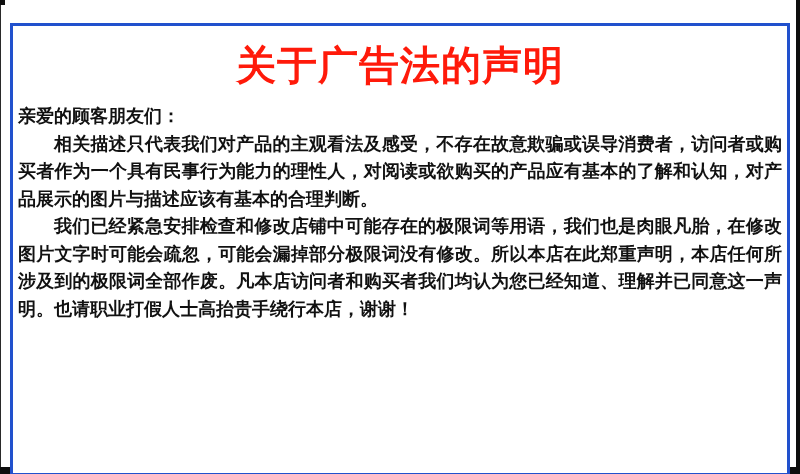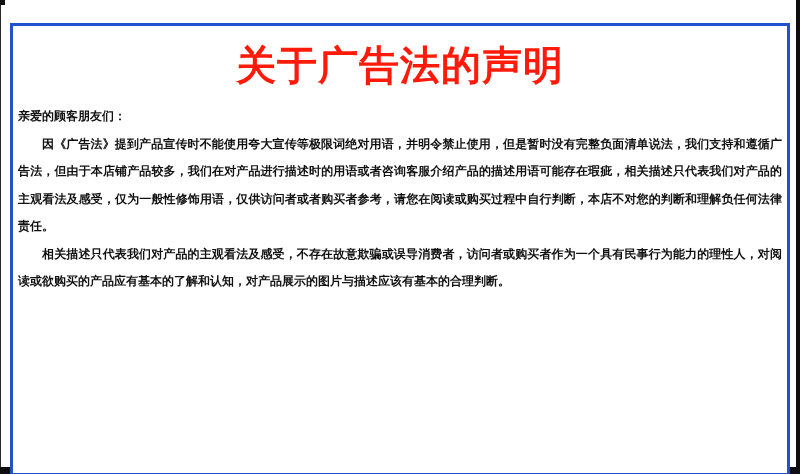--- a/index.html
+++ b/index.html
@@ -39,21 +39,21 @@
     margin: 2px 0 14px 0;
     text-align: center;
     color: #ff1a0a;
     font-size: 40px;
     line-height: 1.2;
     font-weight: bold;
     letter-spacing: 1px;
   }
   .notice-body {
     color: #111111;
-    font-size: 12px;
+    font-size: 18px;
     line-height: 27.5px;
     font-weight: bold;
     text-align: justify;
   }
   .notice-body p {
     margin: 0;
     text-indent: 2em;
   }
   .notice-body p.greeting {
     text-indent: 0;
@@ -64,16 +64,16 @@
 
 <div class="edge-artifact edge-left"></div>
 <div class="edge-artifact edge-right"></div>
 <div class="edge-artifact edge-bottom"></div>
 <div class="edge-artifact edge-corner"></div>
 
 <div class="notice-frame">
   <h1 class="notice-title">关于广告法的声明</h1>
   <div class="notice-body">
     <p class="greeting">亲爱的顾客朋友们：</p>
-    <p>因《广告法》提到产品宣传时不能使用夸大宣传等极限词绝对用语，并明令禁止使用，但是暂时没有完整负面清单说法，我们支持和遵循广告法，但由于本店铺产品较多，我们在对产品进行描述时的用语或者咨询客服介绍产品的描述用语可能存在瑕疵，相关描述只代表我们对产品的主观看法及感受，仅为一般性修饰用语，仅供访问者或者购买者参考，请您在阅读或购买过程中自行判断，本店不对您的判断和理解负任何法律责任。</p>
     <p>相关描述只代表我们对产品的主观看法及感受，不存在故意欺骗或误导消费者，访问者或购买者作为一个具有民事行为能力的理性人，对阅读或欲购买的产品应有基本的了解和认知，对产品展示的图片与描述应该有基本的合理判断。</p>
+    <p>我们已经紧急安排检查和修改店铺中可能存在的极限词等用语，我们也是肉眼凡胎，在修改图片文字时可能会疏忽，可能会漏掉部分极限词没有修改。所以本店在此郑重声明，本店任何所涉及到的极限词全部作废。凡本店访问者和购买者我们均认为您已经知道、理解并已同意这一声明。也请职业打假人士高抬贵手绕行本店，谢谢！</p>
   </div>
 </div>
 
 </body></html>

